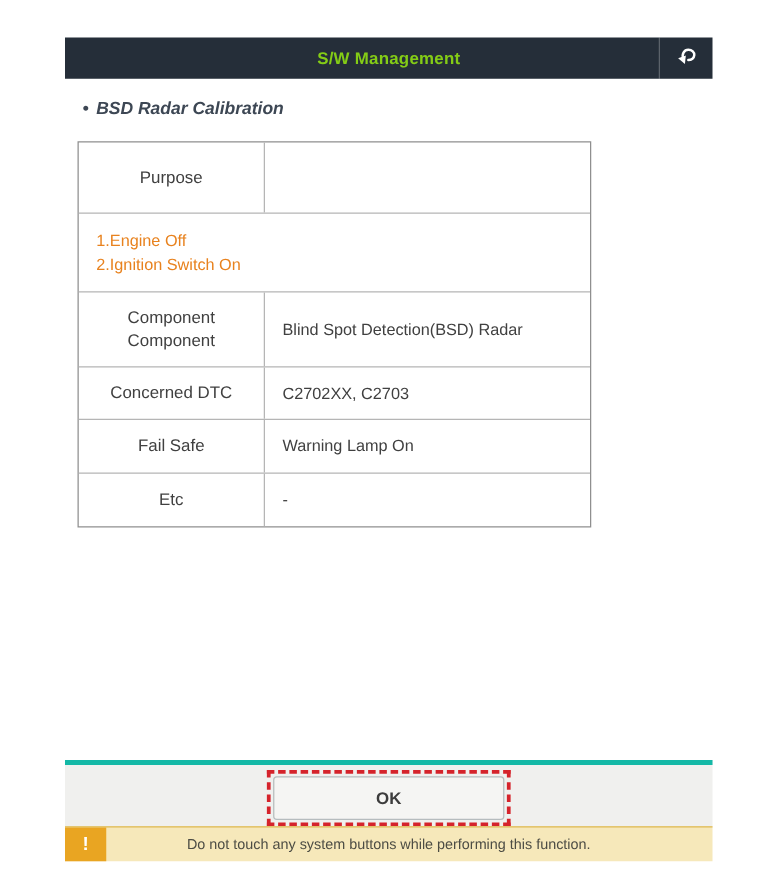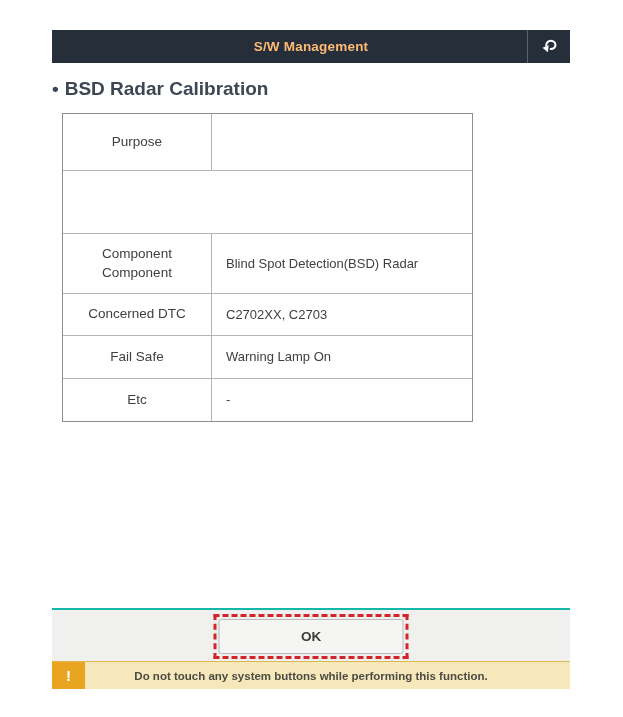--- a/index.html
+++ b/index.html
@@ -3,34 +3,34 @@
 <meta charset="utf-8">
 <style>
   html,body{margin:0;padding:0;}
   body{
     width:623px;height:717px;position:relative;background:#ffffff;
     font-family:"Liberation Sans", sans-serif;overflow:hidden;
   }
   
   .titlebar{
     position:absolute;left:52px;top:30px;width:518px;height:33px;
-    background:#252e39;color:#fdba74;
+    background:#252e39;color:#84cc16;
   }
   .titlebar-text{
     position:absolute;inset:0;display:flex;align-items:center;justify-content:center;
     font-size:13.5px;font-weight:bold;letter-spacing:.2px;
   }
   .back-btn{
     position:absolute;right:0;top:0;width:42px;height:33px;
     border-left:1px solid rgba(255,255,255,.25);
     display:flex;align-items:center;justify-content:center;cursor:pointer;
   }
   
   .section-title{
-    position:absolute;left:52px;top:78px;font-size:19px;font-weight:bold;color:#3d4754;
+    position:absolute;left:66px;top:78px;font-size:14px;font-weight:bold;color:#3d4754;font-style:italic;
   }
   .section-title .bullet{margin-right:6px;}
   
   .info-table{
     position:absolute;left:62px;top:113px;width:411px;
     border:1px solid #8f8f8f;box-sizing:border-box;background:#fff;
   }
   .trow{display:flex;border-bottom:1px solid #b5b5b5;}
   .trow:last-child{border-bottom:none;}
   .cl{
@@ -41,21 +41,21 @@
   .cv{
     flex:1;display:flex;flex-direction:column;justify-content:center;
     padding:6px 14px;font-size:13px;color:#404040;line-height:1.5;
   }
   .h57{min-height:56px}.h63{min-height:62px}.h60{min-height:59px}
   .h42{min-height:41px}.h43{min-height:42px}.h42b{min-height:42px}
   .orange .cl,.orange .cv{color:#e8821e;}
   
   .footer{
     position:absolute;left:52px;top:608px;width:518px;height:53px;
-    background:#f0f0ee;border-top:2px solid #14b8a6;box-sizing:border-box;
+    background:#f0f0ee;border-top:4px solid #14b8a6;box-sizing:border-box;
   }
   .ok-highlight{
     position:absolute;top:4px;left:50%;transform:translateX(-50%);
     border:3px dashed #d5232b;padding:2px;
   }
   .ok-btn{
     width:183px;height:33px;background:#f5f5f3;border:1px solid #b6bcbe;border-radius:3px;
     display:flex;align-items:center;justify-content:center;
     font-size:13.5px;font-weight:bold;color:#3c3c3c;cursor:pointer;
   }
@@ -63,21 +63,21 @@
   .warning-bar{
     position:absolute;left:52px;top:661px;width:518px;height:28px;
     display:flex;background:#f6e8ba;border-top:1px solid #ddb851;box-sizing:border-box;
   }
   .warning-icon{
     width:33px;background:#e9a522;color:#fff;font-weight:bold;font-size:15px;
     display:flex;align-items:center;justify-content:center;
   }
   .warning-text{
     flex:1;display:flex;align-items:center;justify-content:center;
-    font-size:11.5px;font-weight:bold;color:#4c4c44;padding-right:33px;
+    font-size:11.5px;font-weight:normal;color:#4c4c44;padding-right:33px;
   }
 </style>
 </head>
 <body>
 
 <div class="titlebar">
   <div class="titlebar-text">S/W Management</div>
   <div class="back-btn">
     <span>
       <svg width="20" height="20" viewBox="0 0 24 24">
@@ -92,20 +92,24 @@
   <span class="bullet">•</span><span>BSD Radar Calibration</span>
 </div>
 
 <div class="info-table">
 
   <div class="trow h57">
     <div class="cl">Purpose</div>
   </div>
 
   <div class="trow h63 orange">
+    <div class="cv">
+      <div>1.Engine Off</div>
+      <div>2.Ignition Switch On</div>
+    </div>
   </div>
 
   <div class="trow h60">
     <div class="cl">Component Component</div>
     <div class="cv">
       <div>Blind Spot Detection(BSD) Radar</div>
     </div>
   </div>
 
   <div class="trow h42">

